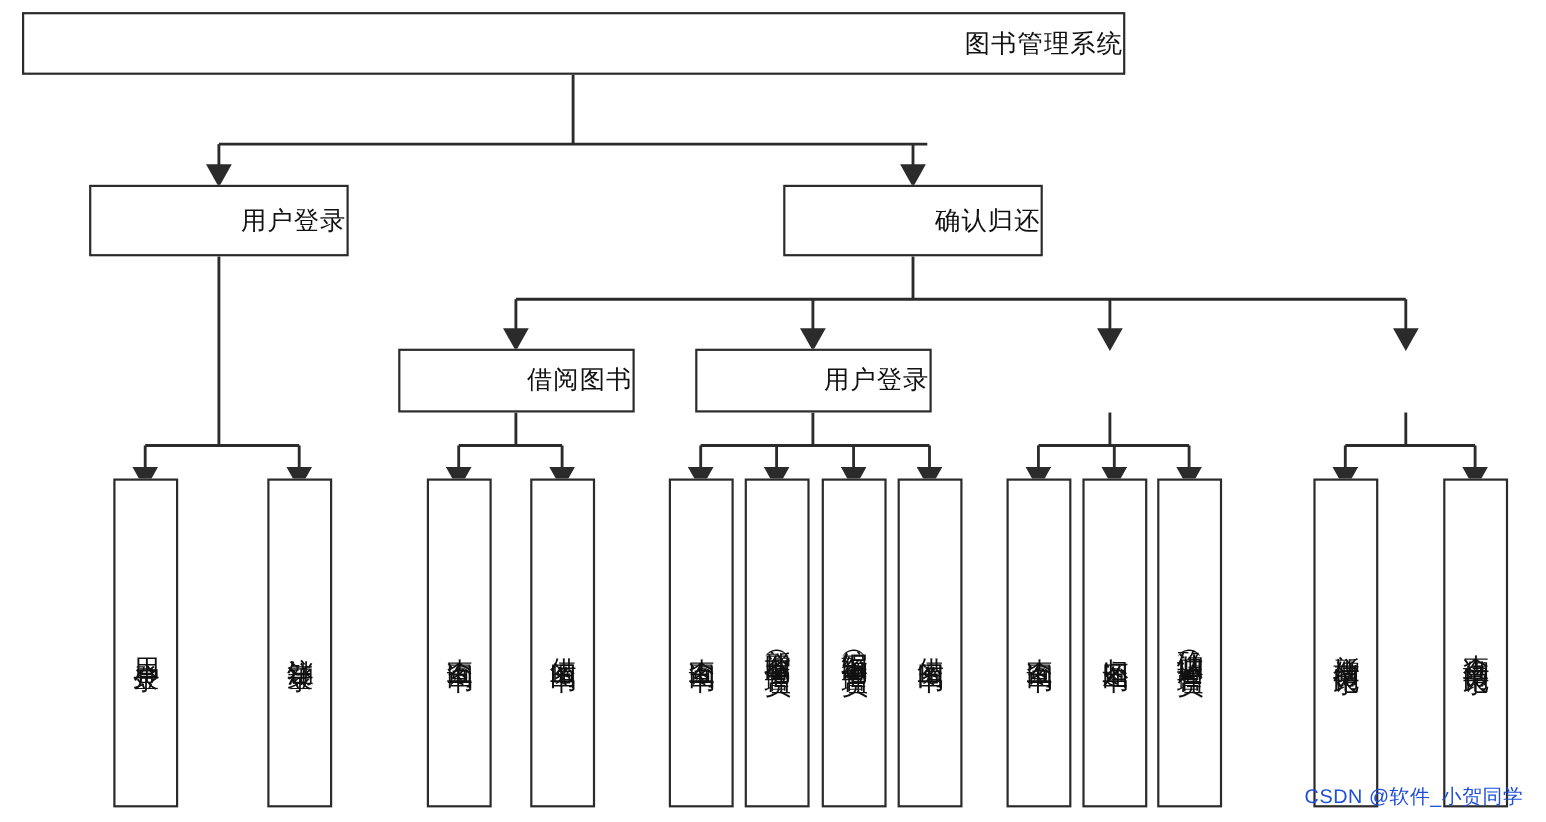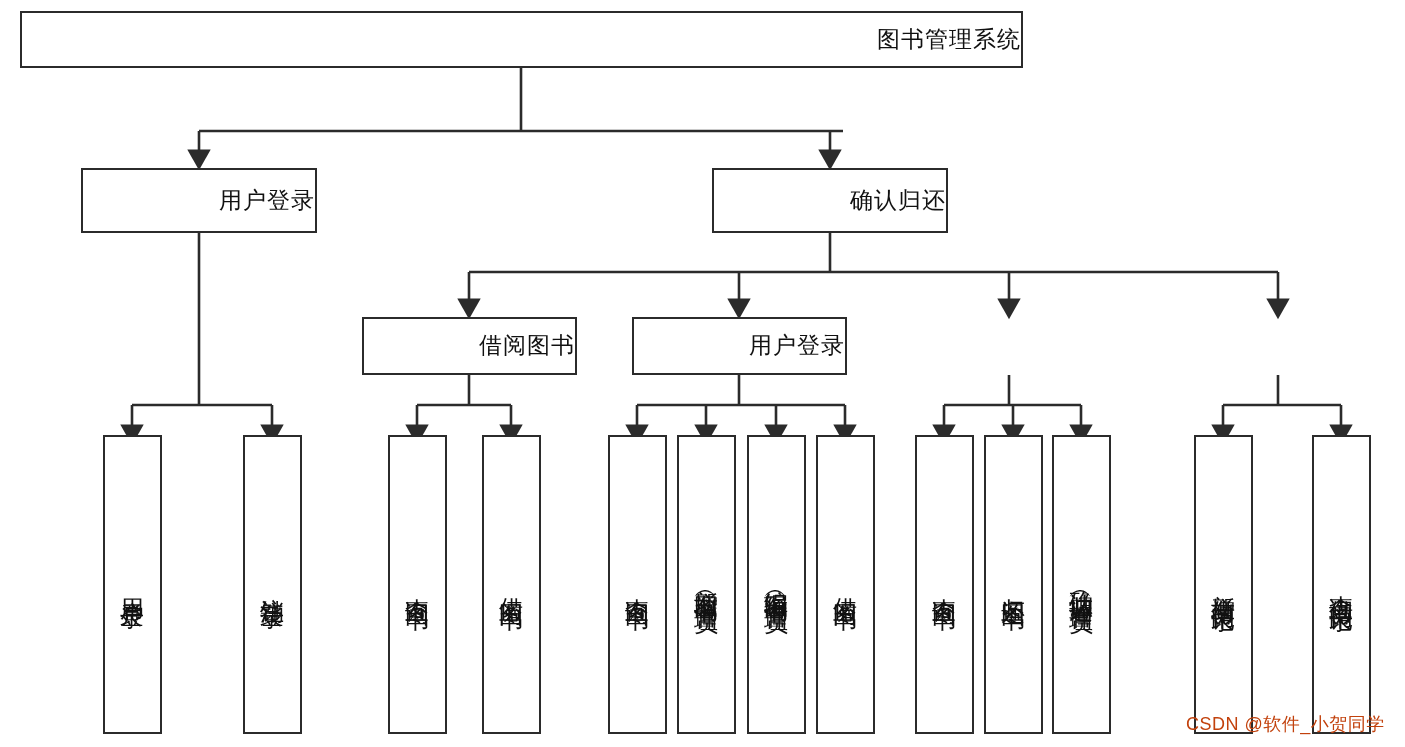--- a/index.html
+++ b/index.html
@@ -13,21 +13,21 @@
 
   
   .h-node .lbl{writing-mode:horizontal-tb;font-size:23px;letter-spacing:1px;}
   .h-node.root .lbl{font-size:23px;}
 
   
   .v-node{align-items:center;justify-content:center;padding:6px 0;}
   .v-node .lbl{writing-mode:vertical-rl;text-orientation:upright;font-size:24px;
                letter-spacing:3px;line-height:1.05;white-space:nowrap;}
 
-  .watermark{position:absolute;left:1186px;top:712px;font-size:18px;color:#c2410c;
+  .watermark{position:absolute;left:1186px;top:712px;font-size:18px;color:#1d4ed8;
              letter-spacing:0.5px;z-index:5;white-space:nowrap;}
 </style>
 </head>
 <body>
 
 <div id="stage">
 
   <svg class="wires" viewBox="0 0 1405 747" xmlns="http://www.w3.org/2000/svg">
     <defs>
       <marker id="arrow" markerWidth="9" markerHeight="9" refX="1" refY="4.5" orient="auto" markerUnits="strokeWidth">

